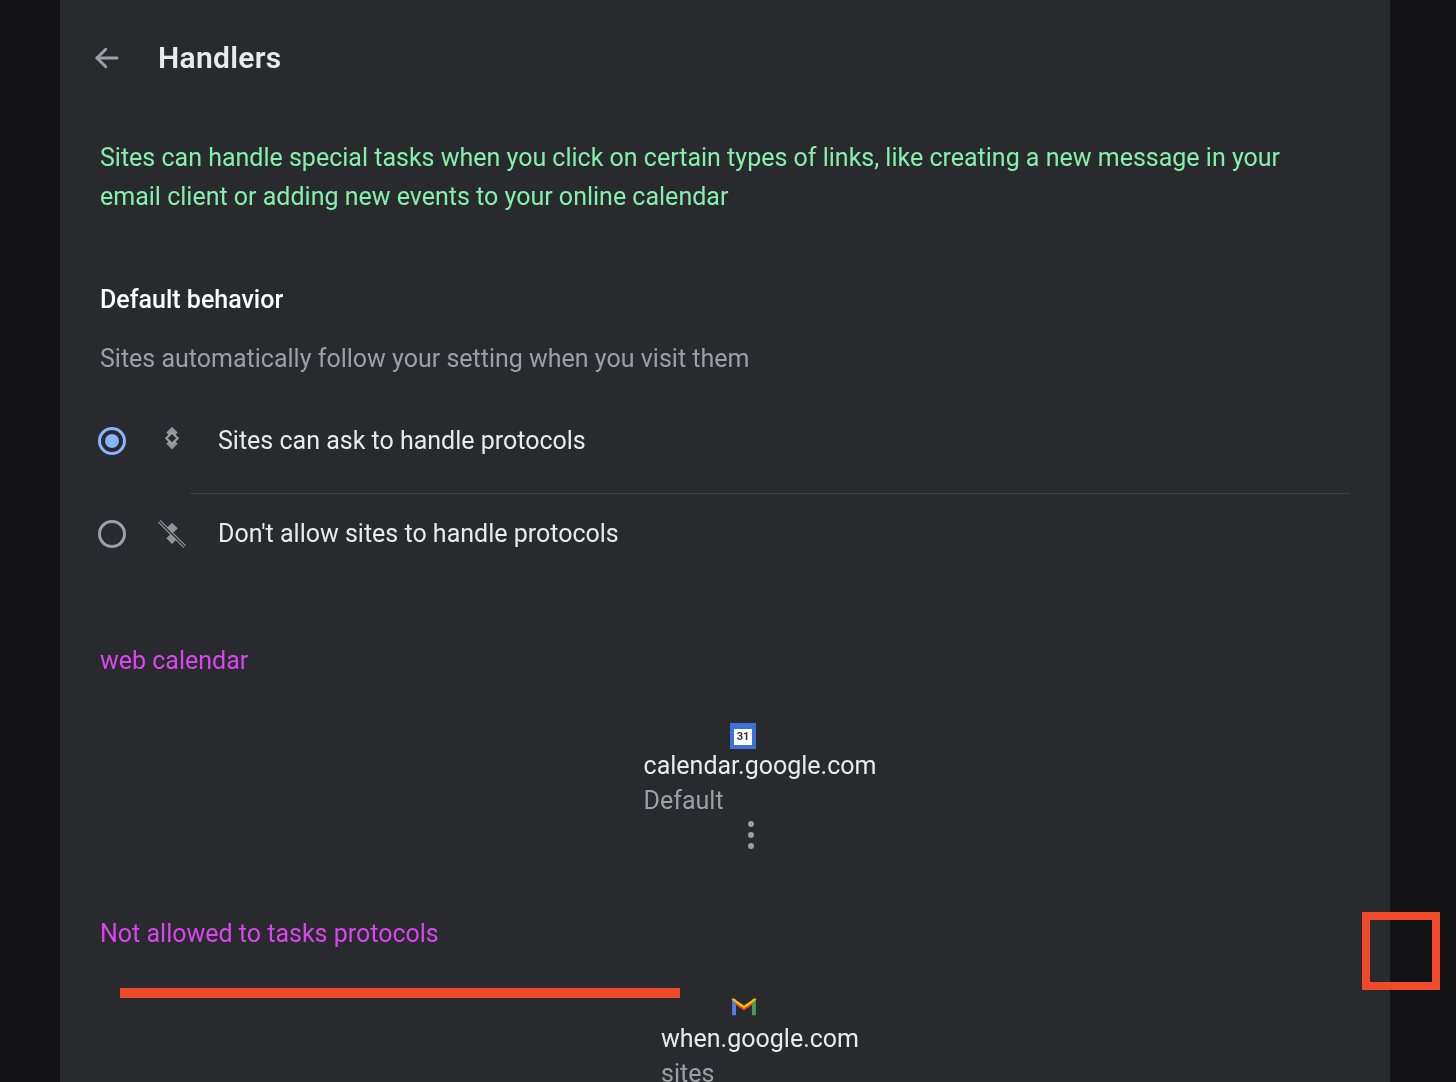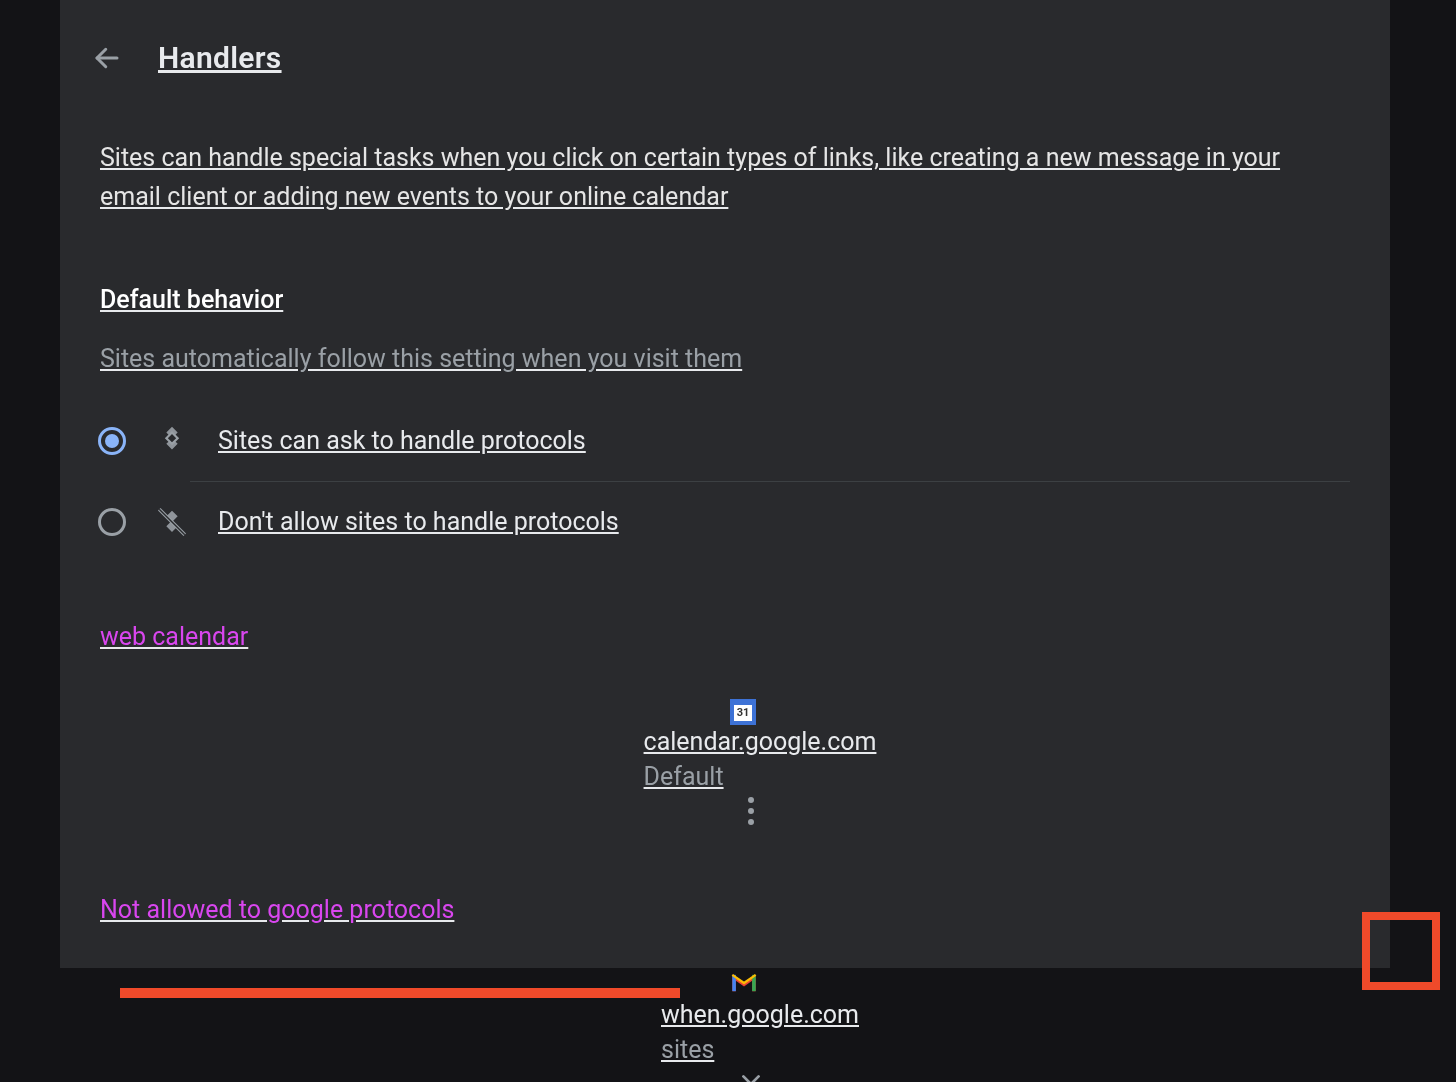--- a/index.html
+++ b/index.html
@@ -16,24 +16,23 @@
     width: 1456px;
     height: 1082px;
     background: #131316;
     padding-top: 4px;
   }
   .panel {
     position: absolute;
     left: 60px;
     top: 0;
     width: 1330px;
-    height: 968px;
+    height: 1082px;
     background: #292a2d;
     border-radius: 0;
-    text-decoration: underline;
   }
 
   .header {
     display: flex;
     align-items: center;
     padding: 40px 30px 0 30px;
     gap: 34px;
   }
   .back-btn {
     width: 34px;
@@ -48,21 +47,21 @@
     font-size: 30px;
     font-weight: 600;
     color: #e8eaed;
     letter-spacing: 0.3px;
   }
 
   .desc {
     padding: 0 40px;
     margin-top: 64px;
     font-size: 25px;
-    color: #e5e5e5;
+    color: #86efac;
     line-height: 1.55;
     max-width: 1300px;
   }
 
   .section-label {
     padding: 0 40px;
     margin-top: 68px;
     font-size: 25px;
     color: #ffffff;
     font-weight: 500;
@@ -74,21 +73,21 @@
     color: #9aa0a6;
   }
 
   .radio-group {
     margin-top: 28px;
     padding: 0 40px 0 30px;
   }
   .radio-row {
     display: flex;
     align-items: center;
-    padding: 22px 0 22px 8px;
+    padding: 22px 0 34px 8px;
     gap: 28px;
     cursor: pointer;
   }
   .radio-divider {
     height: 1px;
     background: #3c4043;
     margin-left: 100px;
   }
   .radio-circle {
     width: 28px;
@@ -227,21 +226,21 @@
             <line x1="20" y1="12" x2="4" y2="12"></line>
             <polyline points="11 19 4 12 11 5"></polyline>
           </svg>
       </div>
       <div class="title">Handlers</div>
     </div>
 
     <div class="desc">Sites can handle special tasks when you click on certain types of links, like creating a new message in your email client or adding new events to your online calendar</div>
 
     <div class="section-label">Default behavior</div>
-    <div class="section-sub">Sites automatically follow this setting when you visit them</div>
+    <div class="section-sub">Sites automatically follow your setting when you visit them</div>
 
     <div class="radio-group">
       <div class="radio-row">
         <div class="radio-circle selected"></div>
         <div class="radio-icon">
           <svg width="34" height="34" viewBox="0 0 24 24" fill="#9aa0a6">
               <path d="M12 2l4 4-4 4-4-4 4-4zm0 8l4 4-4 4-4-4 4-4z" opacity="0.9"></path>
               <path d="M12 6l4 4-4 4-4-4 4-4z" fill="#292a2d"></path>
               <path d="M12 6l4 4-4 4-4-4 4-4z" fill="none" stroke="#9aa0a6" stroke-width="1.5"></path>
             </svg>
@@ -274,21 +273,21 @@
       </div>
       <div class="row-actions">
         <div class="kebab">
           <span></span>
           <span></span>
           <span></span>
         </div>
       </div>
     </div>
 
-    <div class="category-label" style="margin-top:46px;">Not allowed to google protocols</div>
+    <div class="category-label" style="margin-top:46px;">Not allowed to tasks protocols</div>
 
     <div class="site-row">
       <div class="site-fav">
         <svg class="fav-gmail" viewBox="0 0 24 18">
             <path d="M2 2v14h3V7l7 5 7-5v9h3V2l-10 7L2 2z" fill="#ea4335"></path>
             <path d="M2 2h3v14H2z" fill="#4285f4"></path>
             <path d="M19 2h3v14h-3z" fill="#34a853"></path>
             <path d="M2 2l10 7L22 2" fill="none" stroke="#fbbc04" stroke-width="2"></path>
           </svg>
       </div>

